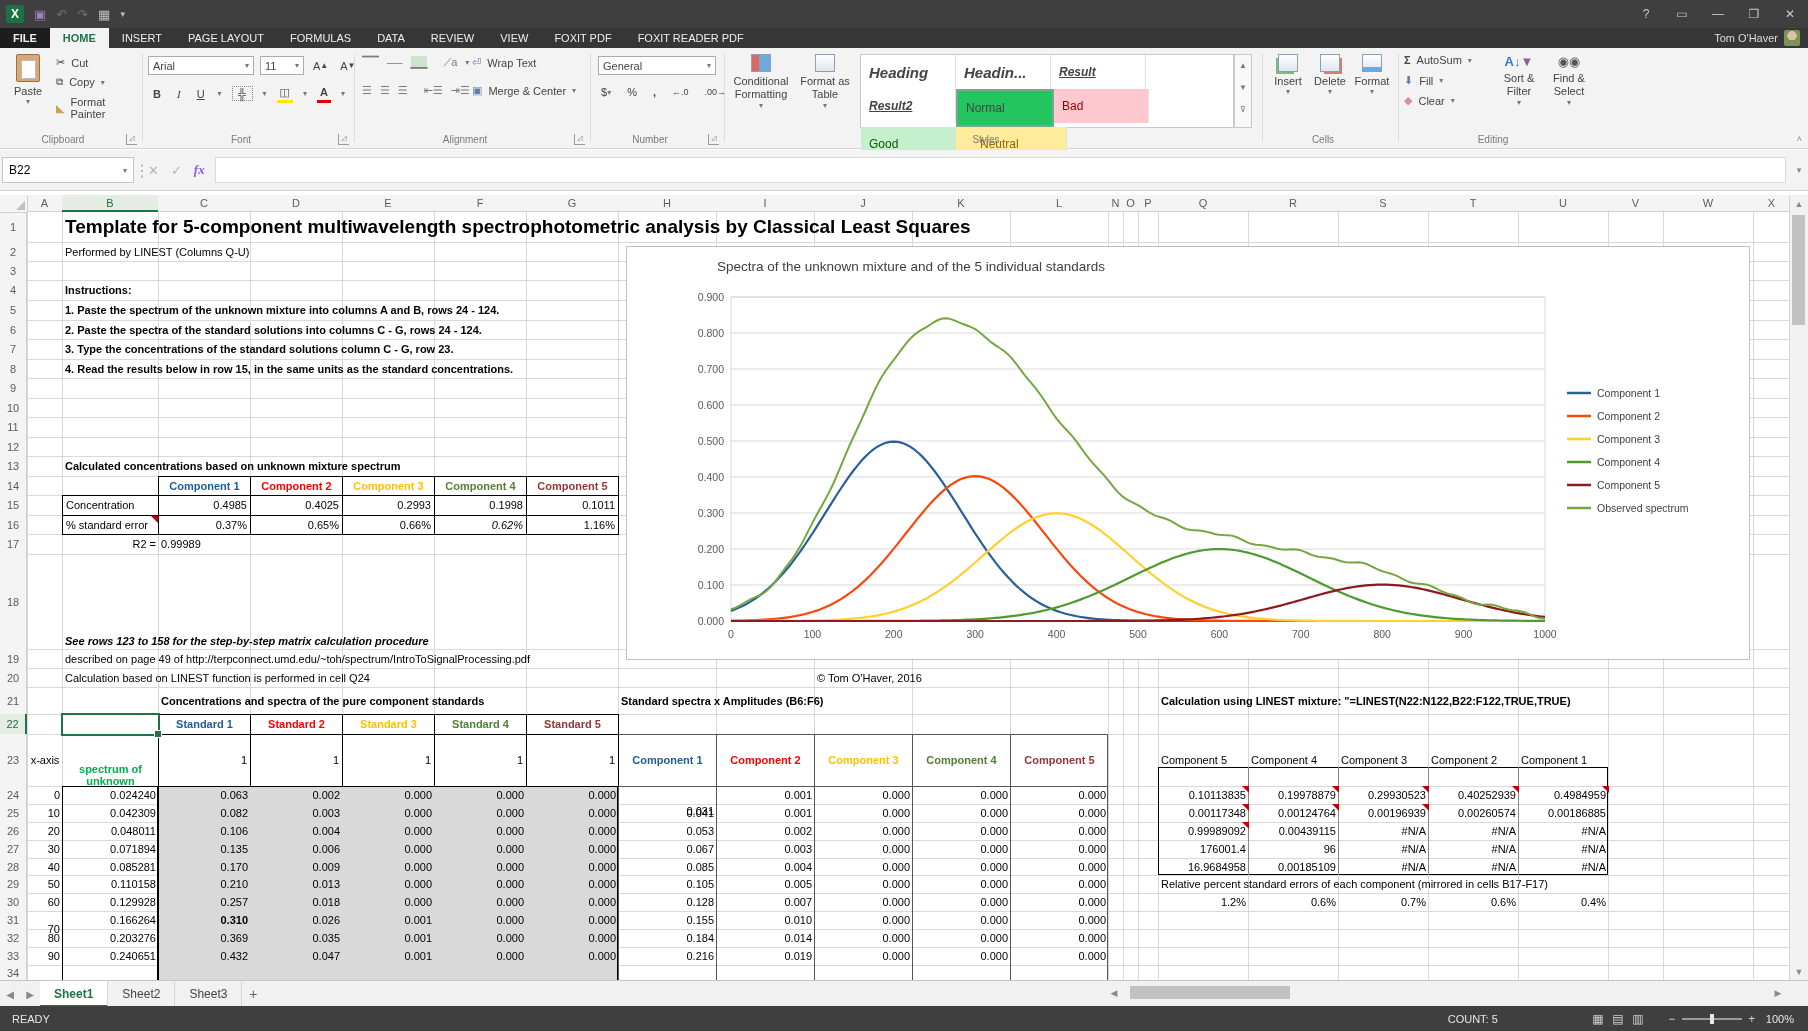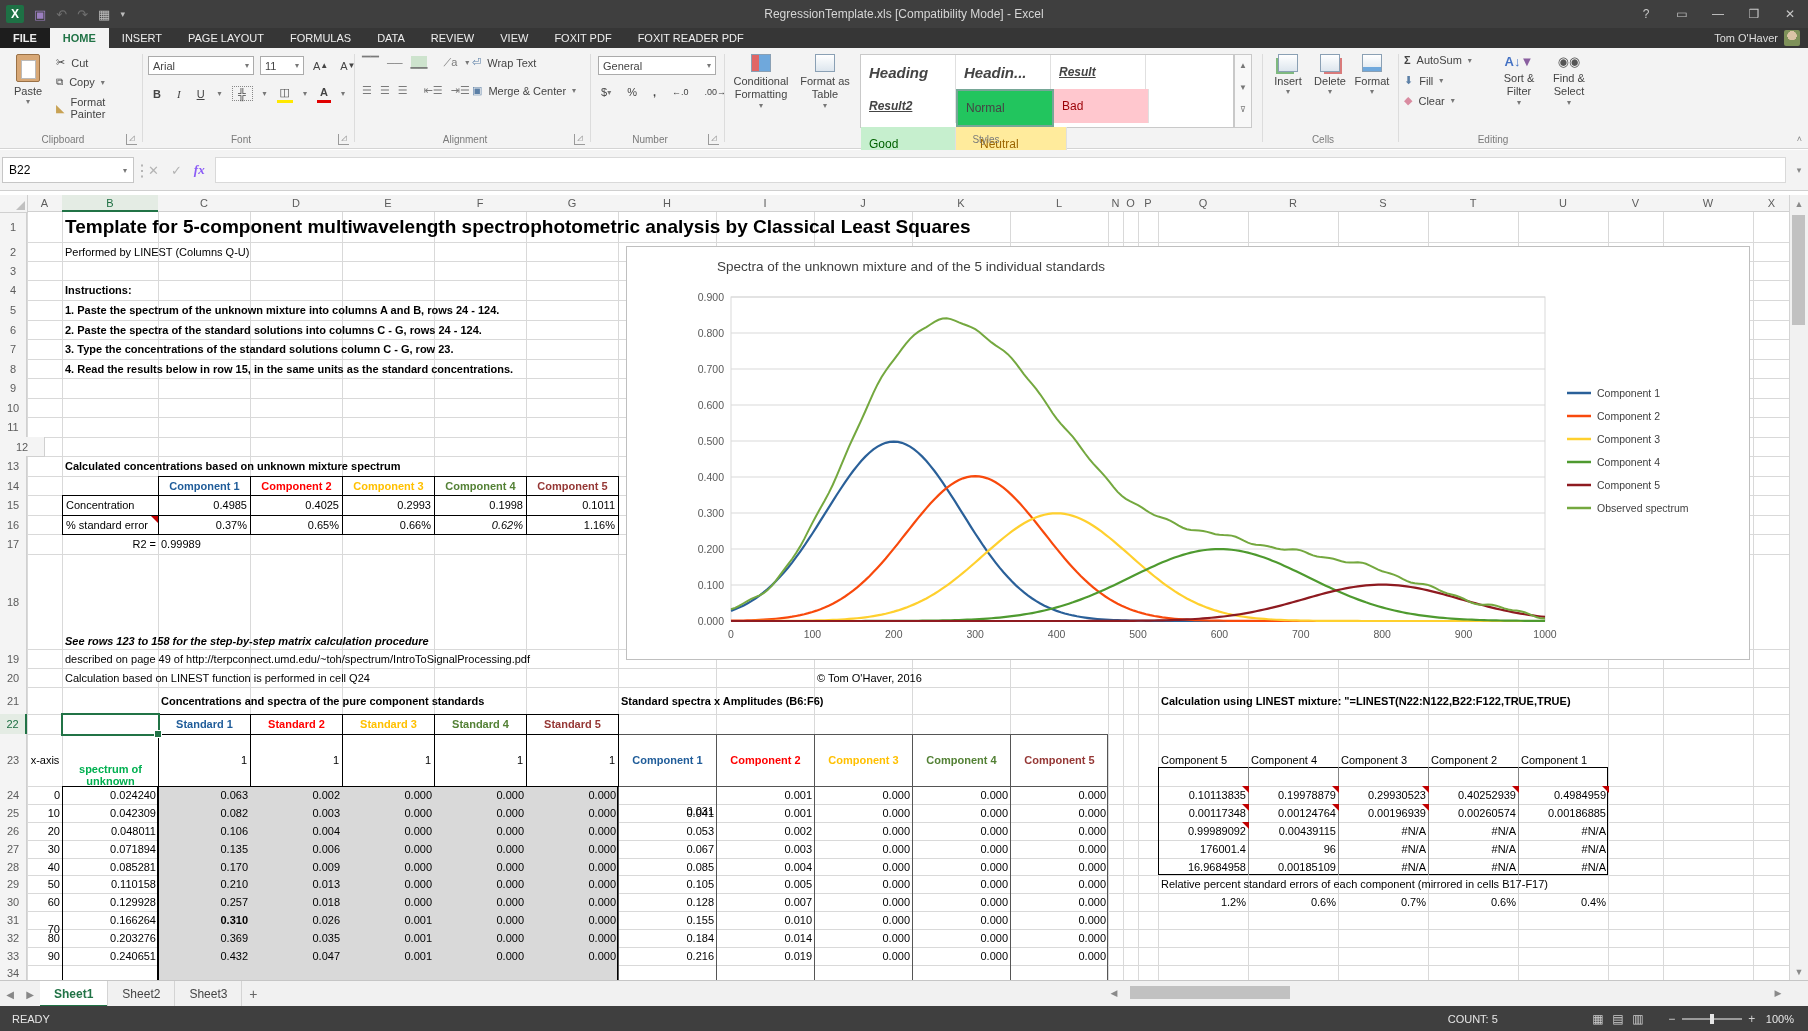--- a/index.html
+++ b/index.html
@@ -101,21 +101,20 @@
 
   <div id="titlebar">
     <div class="qat">
       <div class="xl-icon">X</div>
       <span class="qbtn" style="color:#9b7fc0">▣</span>
       <span class="qbtn dis">↶</span>
       <span class="qbtn dis">↷</span>
       <span class="qbtn">▦</span>
       <span class="qbtn" style="font-size:9px">▾</span>
     </div>
-    <div id="title-text">RegressionTemplate.xls  [Compatibility Mode] - Excel</div>
     <div id="win-controls">
       <div class="wbtn">?</div>
       <div class="wbtn">▭</div>
       <div class="wbtn">—</div>
       <div class="wbtn">❐</div>
       <div class="wbtn">✕</div>
     </div>
   </div>
 
   <div id="tabrow">
@@ -417,21 +416,21 @@
       <div class="rowhdr" style="left: 0px; top: 47px; width: 27px; height: 20px;">2</div>
       <div class="rowhdr" style="left: 0px; top: 66px; width: 27px; height: 20px;">3</div>
       <div class="rowhdr" style="left: 0px; top: 85px; width: 27px; height: 21px;">4</div>
       <div class="rowhdr" style="left: 0px; top: 105px; width: 27px; height: 21px;">5</div>
       <div class="rowhdr" style="left: 0px; top: 125px; width: 27px; height: 20px;">6</div>
       <div class="rowhdr" style="left: 0px; top: 144px; width: 27px; height: 21px;">7</div>
       <div class="rowhdr" style="left: 0px; top: 164px; width: 27px; height: 20px;">8</div>
       <div class="rowhdr" style="left: 0px; top: 183px; width: 27px; height: 21px;">9</div>
       <div class="rowhdr" style="left: 0px; top: 203px; width: 27px; height: 20px;">10</div>
       <div class="rowhdr" style="left: 0px; top: 222px; width: 27px; height: 21px;">11</div>
-      <div class="rowhdr" style="left: 0px; top: 242px; width: 45px; height: 20px;">12</div>
+      <div class="rowhdr" style="left: 0px; top: 242px; width: 27px; height: 20px;">12</div>
       <div class="rowhdr" style="left: 0px; top: 261px; width: 27px; height: 21px;">13</div>
       <div class="rowhdr" style="left: 0px; top: 281px; width: 27px; height: 20px;">14</div>
       <div class="rowhdr" style="left: 0px; top: 300px; width: 27px; height: 21px;">15</div>
       <div class="rowhdr" style="left: 0px; top: 320px; width: 27px; height: 20px;">16</div>
       <div class="rowhdr" style="left: 0px; top: 339px; width: 27px; height: 21px;">17</div>
       <div class="rowhdr" style="left: 0px; top: 359px; width: 27px; height: 96px;">18</div>
       <div class="rowhdr" style="left: 0px; top: 454px; width: 27px; height: 20px;">19</div>
       <div class="rowhdr" style="left: 0px; top: 473px; width: 27px; height: 20px;">20</div>
       <div class="rowhdr" style="left: 0px; top: 492px; width: 27px; height: 28px;">21</div>
       <div class="rowhdr hsel redge" style="left: 0px; top: 519px; width: 27px; height: 21px;">22</div>

